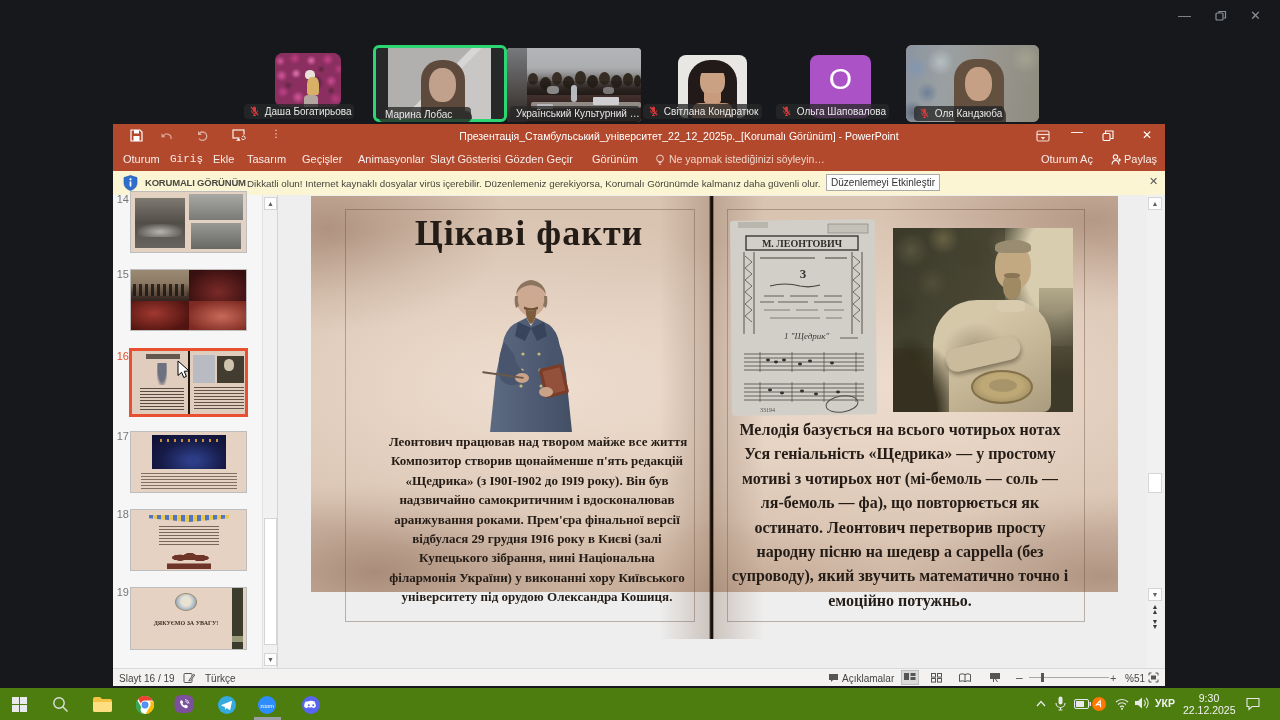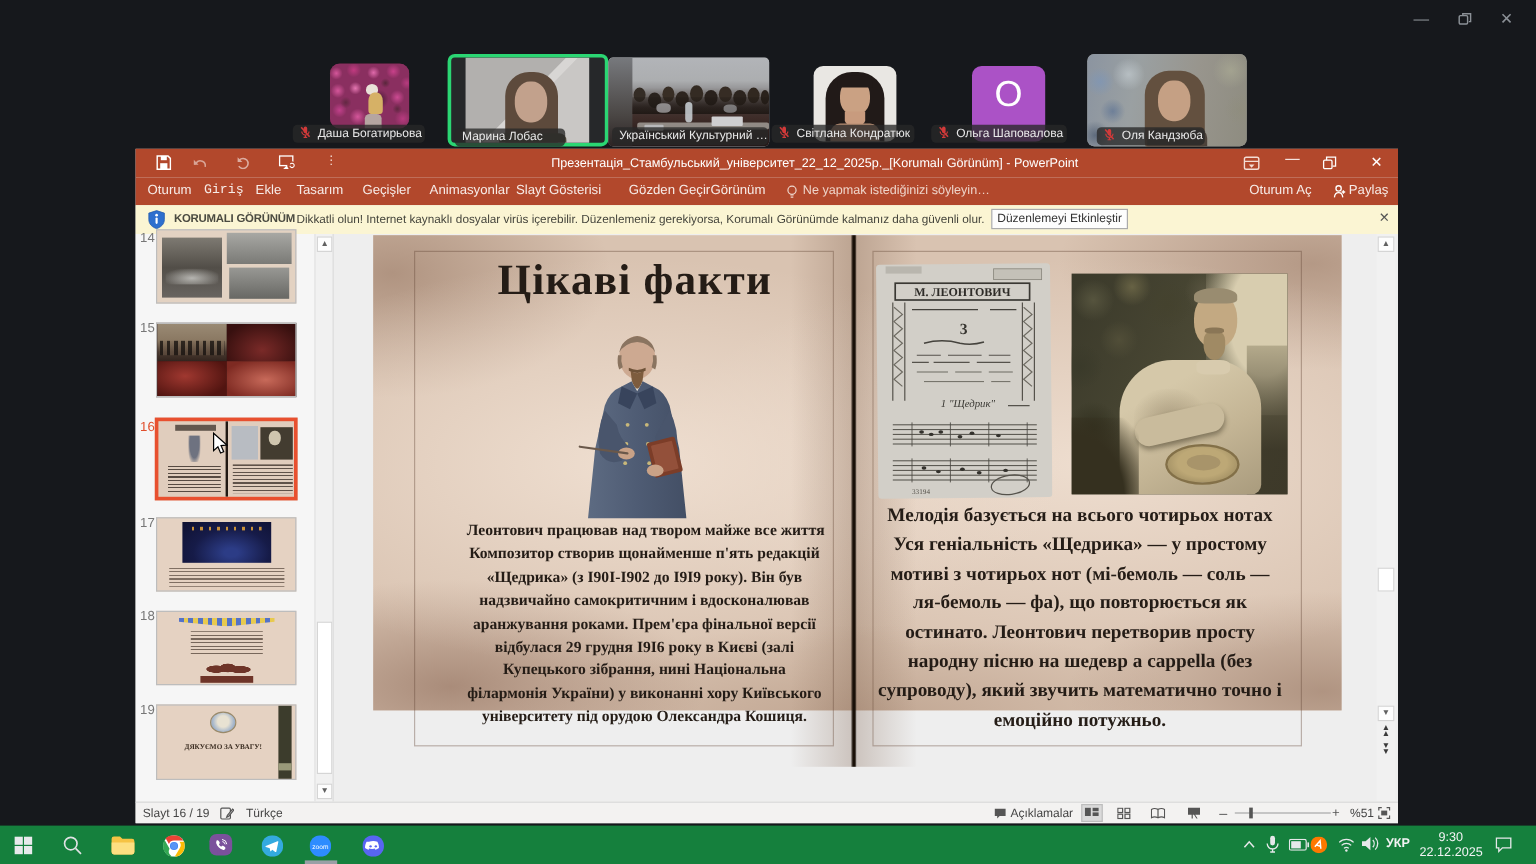--- a/index.html
+++ b/index.html
@@ -35,21 +35,21 @@
        radial-gradient(ellipse 35% 30% at 97% 6%, rgba(150,118,98,.55), rgba(150,118,98,0) 75%),
        radial-gradient(ellipse 35% 28% at 98% 96%, rgba(146,114,95,.58), rgba(146,114,95,0) 75%),
        radial-gradient(ellipse 45% 25% at 50% 102%, rgba(160,128,106,.45), rgba(160,128,106,0) 80%),
        #d9c3b1; }
   .pageframe { position:absolute; border:1px solid rgba(101,72,54,.38); }
   #gutter { position:absolute; left:398px; top:0; width:5px; height:443px;
      background:linear-gradient(90deg, rgba(60,35,20,.25), #191008 35%, #191008 70%, rgba(60,35,20,.2)); }
   .tw { font-family:"Liberation Serif", serif; font-weight:bold; color:#241c16; }
 
   
-  #taskbar { position:absolute; left:0; top:688px; width:1280px; height:32px; background:#15803d; }
+  #taskbar { position:absolute; left:0; top:688px; width:1280px; height:32px; background:#4d7c0f; }
 </style>
 </head>
 <body>
 <div id="stage">
 
   <div class="abs" style="left:1176px;top:8px;width:104px;height:18px;color:#8b9096;">
     <span class="abs" style="left:2px;top:0;font-size:13px;">—</span>
     <svg class="abs" style="left:39px;top:2px" width="12" height="12" viewBox="0 0 12 12" fill="none" stroke="#8b9096" stroke-width="1.2">
         <rect x="1" y="3" width="7" height="7" rx="1"></rect>
         <path d="M4 3V1.5h6.5V8H9"></path>
@@ -221,21 +221,21 @@
       <span class="abs" style="left:1029px;top:4px;font-size:12px;color:#fff;">✕</span>
     </div>
     <div id="menubar">
       <span class="mtab" style="left:10px;">Oturum</span>
       <span class="mtab" style="left:57px;font-family:Liberation Mono, monospace;">Giriş</span>
       <span class="mtab" style="left:100px;">Ekle</span>
       <span class="mtab" style="left:134px;">Tasarım</span>
       <span class="mtab" style="left:189px;">Geçişler</span>
       <span class="mtab" style="left:245px;">Animasyonlar</span>
       <span class="mtab" style="left:317px;">Slayt Gösterisi</span>
-      <span class="mtab" style="left:411px;">Gözden Geçir</span>
+      <span class="mtab" style="left:392px;">Gözden Geçir</span>
       <span class="mtab" style="left:479px;">Görünüm</span>
       <svg class="abs" style="left:542px;top:6px;" width="10" height="12" viewBox="0 0 10 12" fill="none" stroke="#eed6cc" stroke-width="1">
           <circle cx="5" cy="4.5" r="3.4"></circle>
           <path d="M3.6 8.5h2.8M3.9 10.2h2.2"></path>
         </svg>
       <span class="mtab" style="left:556px;color:#eed4c9;font-size:10.5px;">Ne yapmak istediğinizi söyleyin…</span>
       <span class="mtab" style="left:928px;">Oturum Aç</span>
       <svg class="abs" style="left:998px;top:6px;" width="11" height="11" viewBox="0 0 11 11" fill="none" stroke="#fff" stroke-width="1.1">
           <circle cx="4.5" cy="3" r="2.2"></circle>
           <path d="M1 10.5c.3-2.8 1.7-4 3.5-4s3.2 1.2 3.5 4"></path>

